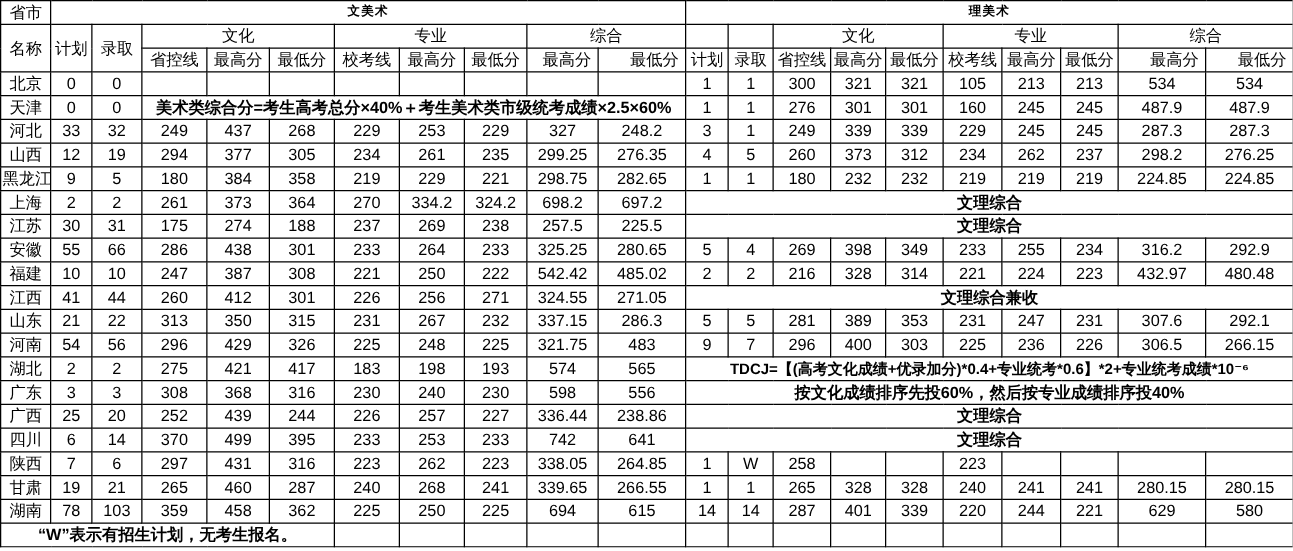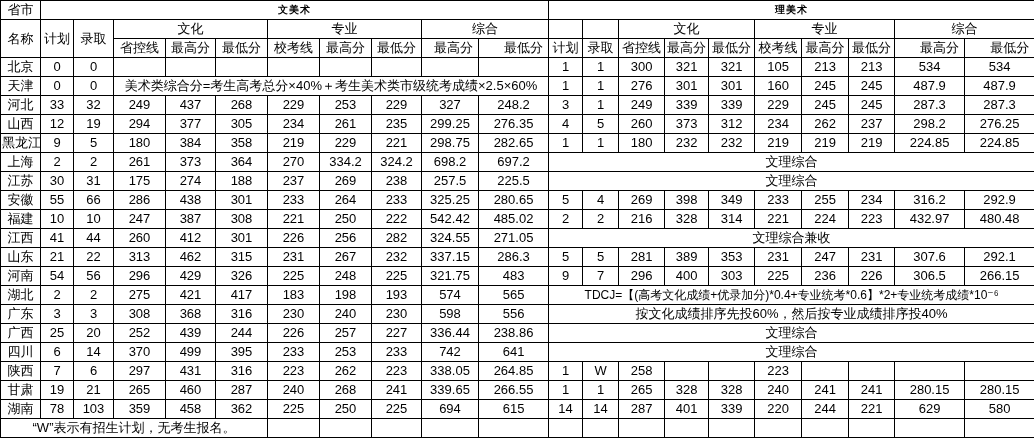--- a/index.html
+++ b/index.html
@@ -3,21 +3,21 @@
 <meta charset="utf-8">
 <style>
   html,body{margin:0;padding:0;background:#fff;color:#000;
     font-family:"Liberation Sans","DejaVu Sans",sans-serif;}
   #sheet{width:894px;}
   table{border-collapse:collapse;table-layout:fixed;width:1034px;}
   td{border:1px solid #000;height:18px;line-height:18px;text-align:center;
      font-size:13px;padding:0 1px;overflow:hidden;white-space:nowrap;}
   td.section-title{font-weight:bold;font-size:10px;letter-spacing:1px;}
   td.ra{text-align:right;padding-right:5px;}
-  td.note-cell{font-size:13px;}
+  td.note-cell{font-size:13px;font-weight:bold;}
   td.tdcj{font-size:12px;}
   tr.footer-row td{border-left:1px solid #000;}
 </style>
 </head>
 <body>
 
 <div id="sheet">
 <table>
   <colgroup>
     <col style="width:40px">
@@ -267,31 +267,31 @@
         </tr>
         <tr>
           <td>江西</td>
           <td>41</td>
           <td>44</td>
           <td>260</td>
           <td>412</td>
           <td>301</td>
           <td>226</td>
           <td>256</td>
-          <td>282</td>
+          <td>271</td>
           <td>324.55</td>
           <td>271.05</td>
           <td class="note-cell" colspan="10">文理综合兼收</td>
         </tr>
         <tr>
           <td>山东</td>
           <td>21</td>
           <td>22</td>
           <td>313</td>
-          <td>462</td>
+          <td>350</td>
           <td>315</td>
           <td>231</td>
           <td>267</td>
           <td>232</td>
           <td>337.15</td>
           <td>286.3</td>
           <td>5</td>
           <td>5</td>
           <td>281</td>
           <td>389</td>

